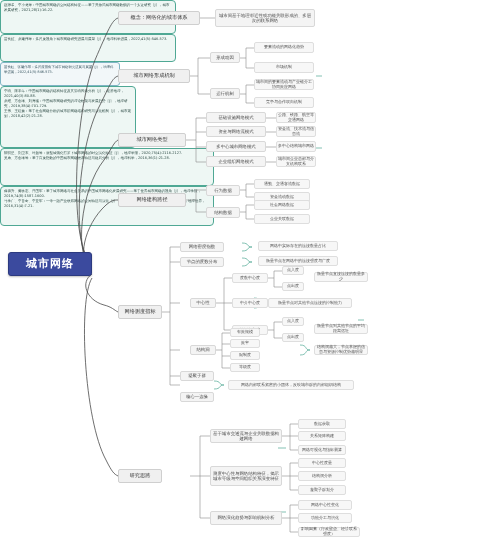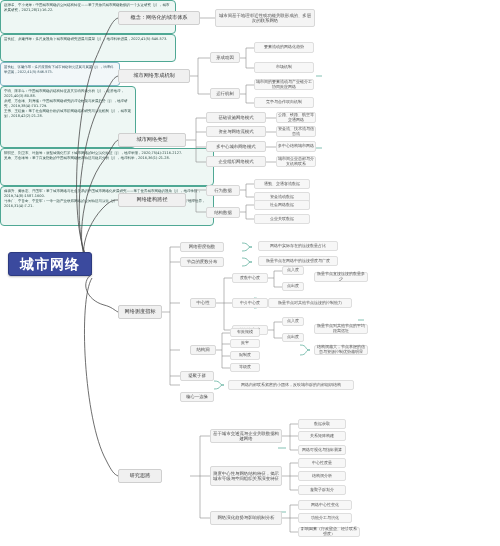--- a/index.html
+++ b/index.html
@@ -17,21 +17,21 @@
     display:flex;align-items:center;
     line-height:1.15;
     white-space:normal;
     word-break:break-all;
   }
   .root{
     background:#3b4a9e;
     border:1px solid #2c3a80;
     border-radius:3px;
     color:#ffffff;
-    font-size:14px;
+    font-size:11px;
     font-weight:bold;
     letter-spacing:1px;
     justify-content:center;
     text-align:left;
     box-shadow:0 1px 2px rgba(0,0,0,.25);
   }
   .lvl1{
     background:#f0f0f0;
     border:1px solid #cfcfcf;
     border-radius:2px;

